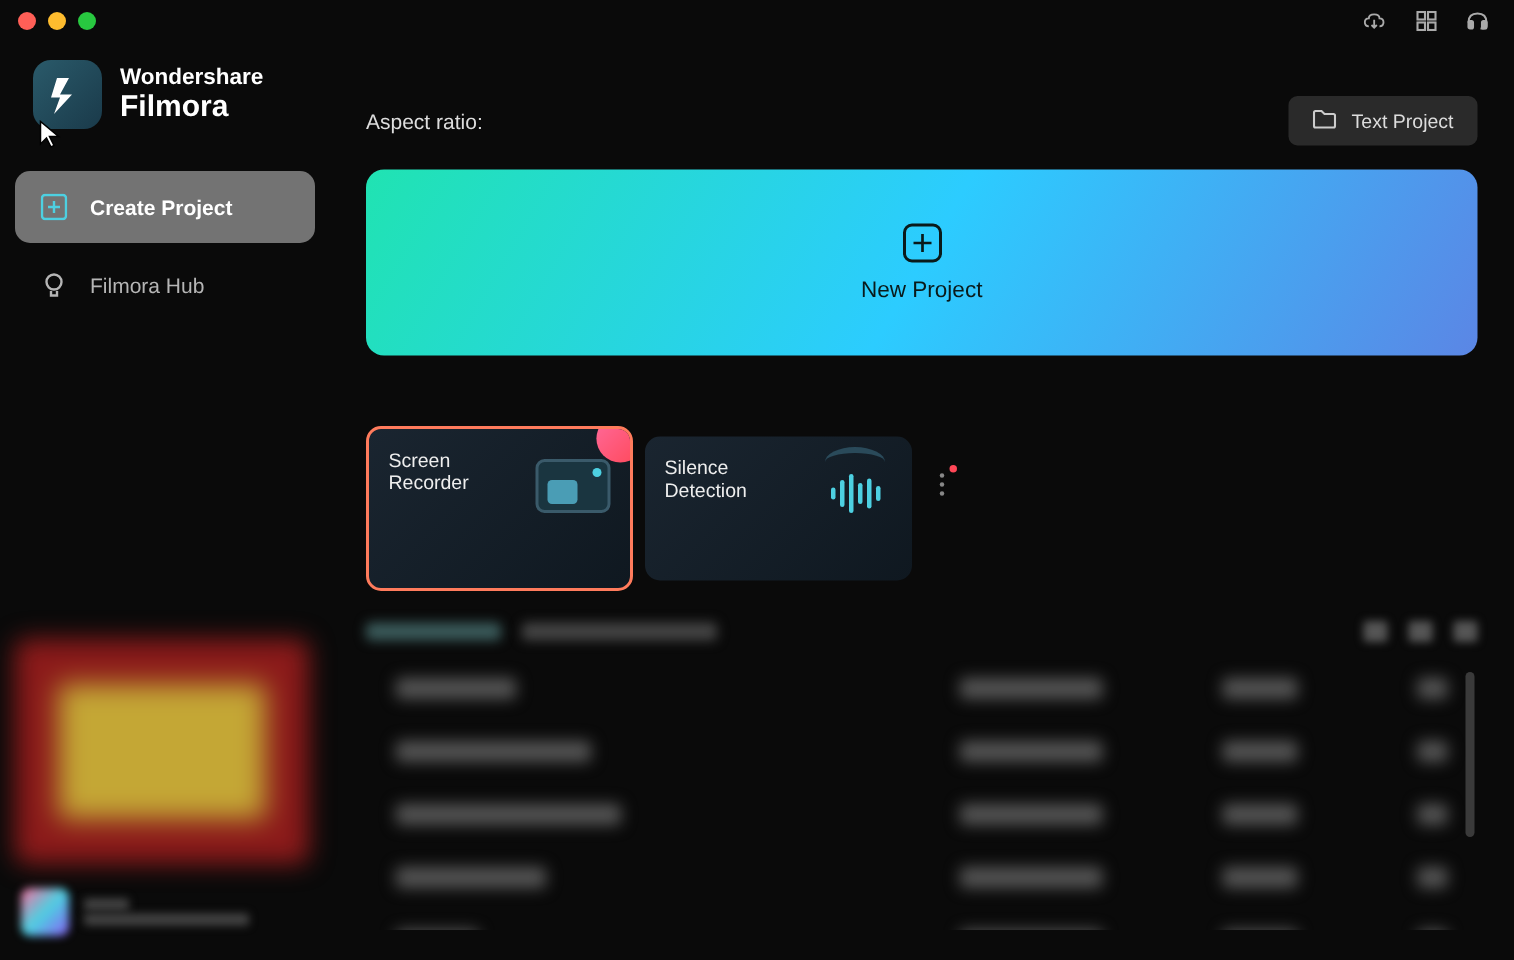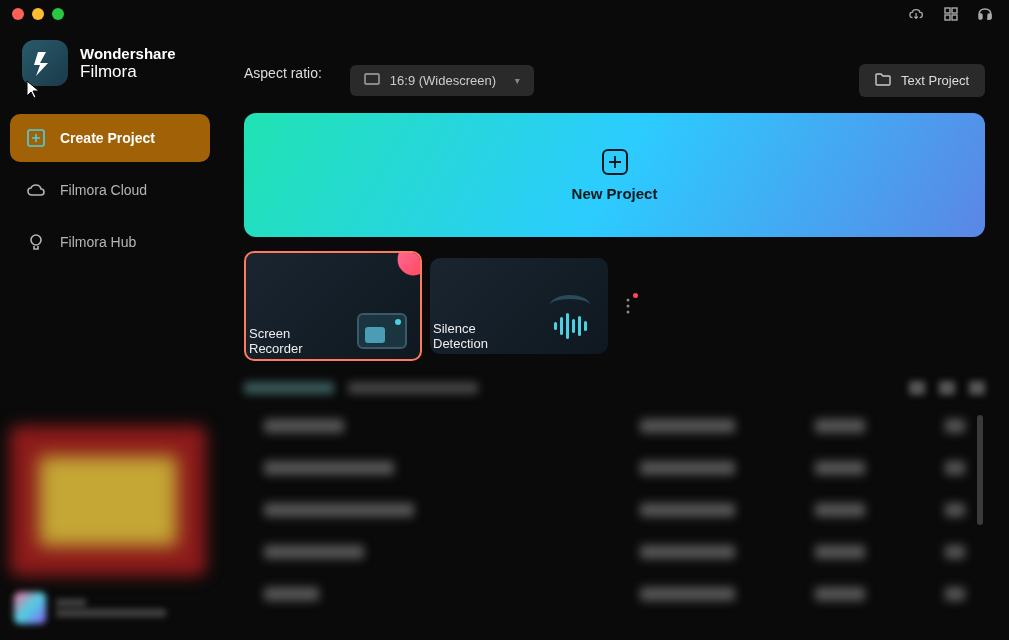--- a/index.html
+++ b/index.html
@@ -82,42 +82,42 @@
     .logo-text {
       display: flex;
       flex-direction: column;
     }
     .logo-brand {
       font-size: 15px;
       font-weight: 600;
       color: #fff;
     }
     .logo-app {
-      font-size: 17px;
-      font-weight: 400;
+      font-size: 20px;
+      font-weight: 700;
       color: #fff;
     }
     .nav-items {
       display: flex;
       flex-direction: column;
       gap: 4px;
       margin-top: 8px;
     }
     .nav-item {
       display: flex;
       align-items: center;
       gap: 14px;
       padding: 14px 16px;
       border-radius: 10px;
       color: #b5b5b5;
       font-size: 14px;
       cursor: pointer;
     }
     .nav-item.active {
-      background: #a16207;
+      background: #737373;
       color: #fff;
       font-weight: 600;
     }
     .nav-item.active .nav-icon-box {
       color: #4dd0e1;
     }
     .nav-icon-box {
       width: 20px;
       height: 20px;
       display: flex;
@@ -182,22 +182,22 @@
     }
     .content-header {
       display: flex;
       align-items: center;
       justify-content: space-between;
       margin-bottom: 16px;
       margin-top: 16px;
     }
     .aspect-group {
       display: flex;
-      align-items: flex-start;
-      gap: 28px;
+      align-items: flex-end;
+      gap: 0;
     }
     .aspect-label {
       font-size: 14px;
       color: #ddd;
     }
     .aspect-dropdown {
       display: flex;
       align-items: center;
       gap: 10px;
       background: #2a2a2a;
@@ -245,40 +245,41 @@
       border-radius: 6px;
       display: flex;
       align-items: center;
       justify-content: center;
       color: #0a1a1a;
       font-size: 18px;
       font-weight: 300;
     }
     .new-project-label {
       font-size: 15px;
-      font-weight: 700;
+      font-weight: 400;
       color: #0a1a1a;
     }
     .tool-cards {
       display: flex;
       gap: 8px;
       margin-bottom: 20px;
       align-items: center;
     }
     .tool-card {
       flex: 0 0 178px;
       height: 96px;
       background: linear-gradient(135deg, #1a2530, #0f1820);
       border-radius: 10px;
-      padding: 3px;
-      position: relative;
-      display: flex;
-      align-items: flex-end;
+      padding: 13px;
+      position: relative;
+      display: flex;
+      align-items: flex-start;
       cursor: pointer;
       overflow: hidden;
+      margin-top: 33px;
     }
     .tool-card.selected {
       border: 2px solid #ff7b5c;
       height: 110px;
       flex: 0 0 178px;
     }
     .tool-card-label {
       font-size: 13px;
       color: #eee;
       z-index: 2;
@@ -537,28 +538,20 @@
         <div class="nav-icon-box">
           <svg width="18" height="18" viewBox="0 0 18 18" fill="none" stroke="#4dd0e1" stroke-width="1.6">
             <rect x="1" y="1" width="16" height="16" rx="2"></rect>
             <path d="M9 5 L9 13 M5 9 L13 9"></path>
           </svg>
         </div>
         <span>Create Project</span>
       </div>
       <div class="nav-item">
         <div class="nav-icon-box">
-          <svg width="18" height="14" viewBox="0 0 18 14" fill="none" stroke="currentColor" stroke-width="1.6">
-            <path d="M5 12 Q1 12 1 8 Q1 5 4 5 Q5 2 9 2 Q13 2 14 6 Q17 6 17 9 Q17 12 14 12 Z"></path>
-          </svg>
-        </div>
-        <span>Filmora Cloud</span>
-      </div>
-      <div class="nav-item">
-        <div class="nav-icon-box">
           <svg width="16" height="18" viewBox="0 0 16 18" fill="none" stroke="currentColor" stroke-width="1.6">
             <circle cx="8" cy="7" r="5"></circle>
             <path d="M6 13 L6 16 L10 16 L10 13"></path>
           </svg>
         </div>
         <span>Filmora Hub</span>
       </div>
     </div>
     <div class="sidebar-bottom">
       <div class="promo-thumb">
@@ -571,29 +564,20 @@
           <div class="user-line l2"></div>
         </div>
       </div>
     </div>
   </div>
 
   <div class="content">
     <div class="content-header">
       <div class="aspect-group">
         <span class="aspect-label">Aspect ratio:</span>
-        <div class="aspect-dropdown">
-          <span>
-            <svg width="16" height="12" viewBox="0 0 16 12" fill="none" stroke="#aaa" stroke-width="1.4">
-              <rect x="1" y="1" width="14" height="10" rx="1"></rect>
-            </svg>
-          </span>
-          <span>16:9 (Widescreen)</span>
-          <span class="aspect-chevron">▾</span>
-        </div>
       </div>
       <div class="open-project-btn">
         <span>
           <svg width="16" height="14" viewBox="0 0 16 14" fill="none" stroke="#ccc" stroke-width="1.4">
             <path d="M1 3 L1 12 Q1 13 2 13 L14 13 Q15 13 15 12 L15 5 Q15 4 14 4 L8 4 L6 2 L2 2 Q1 2 1 3 Z"></path>
           </svg>
         </span>
         <span>Text Project</span>
       </div>
     </div>

